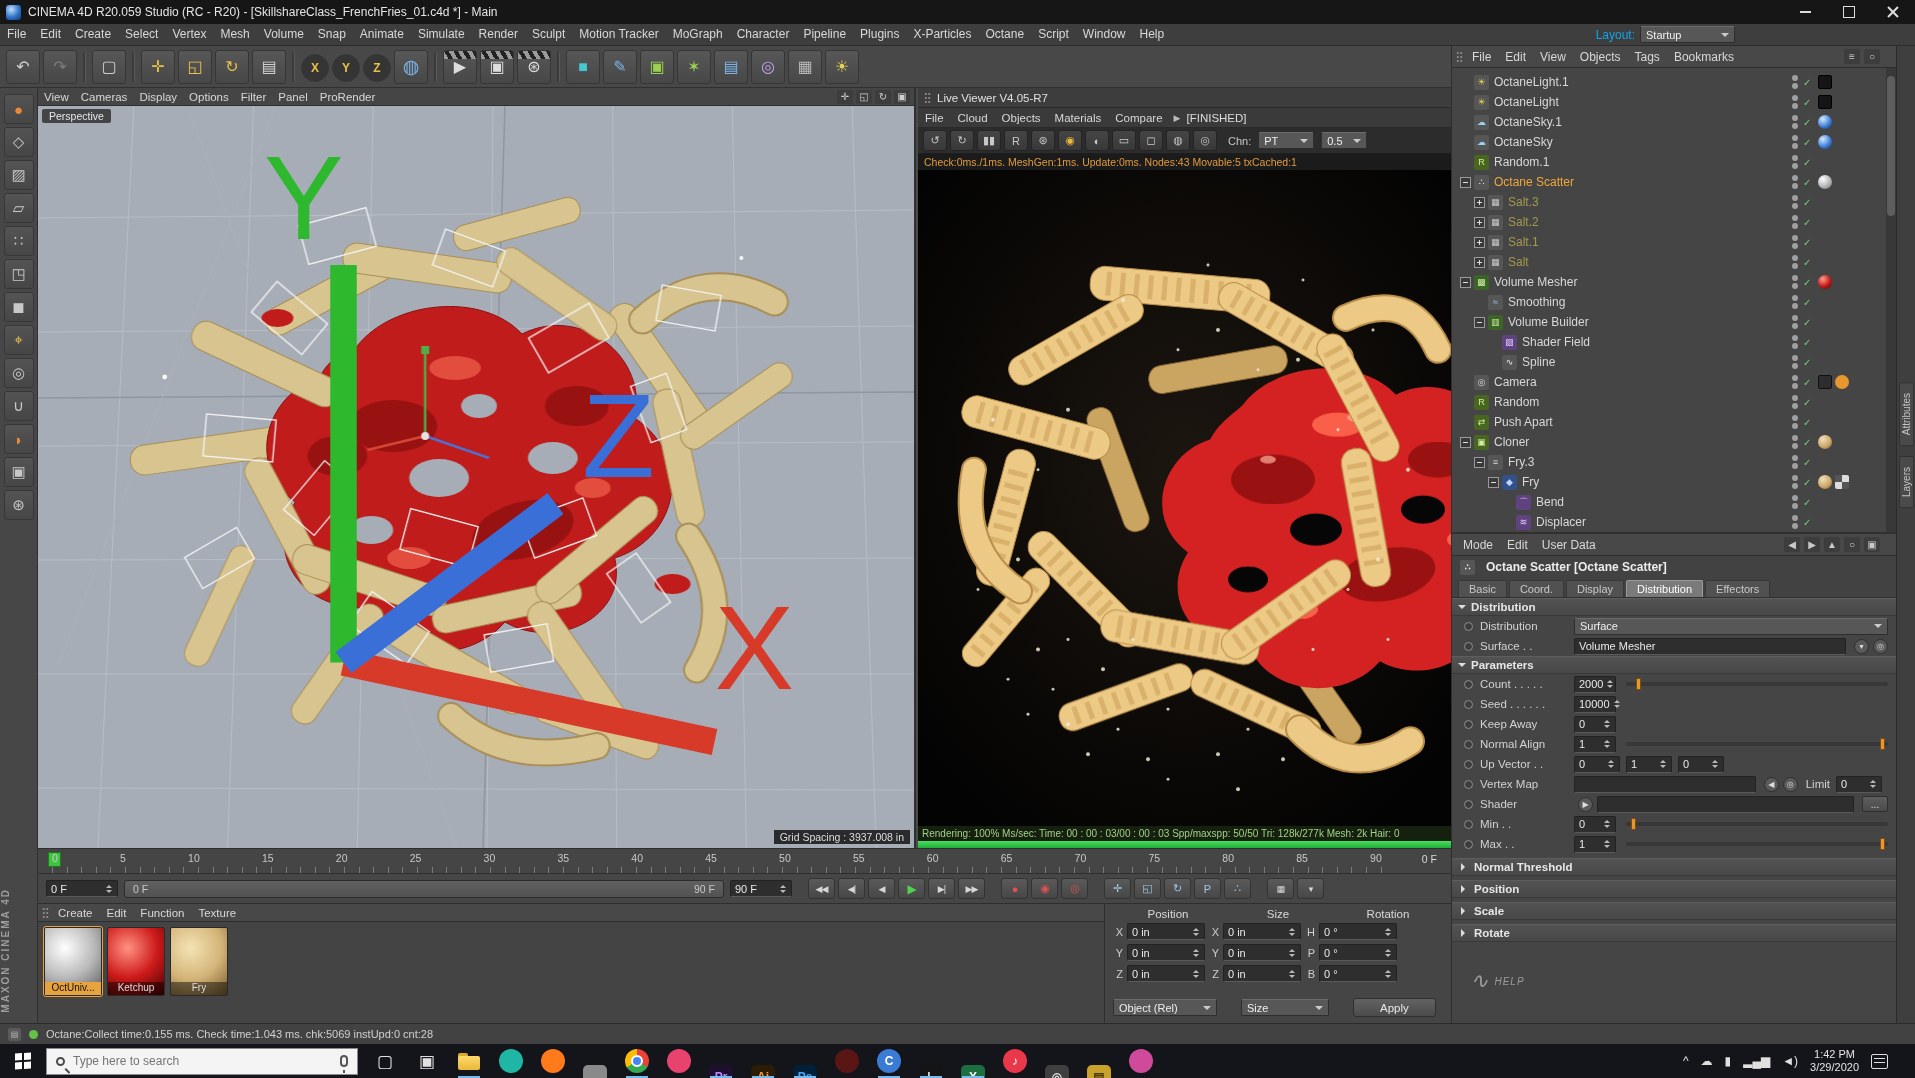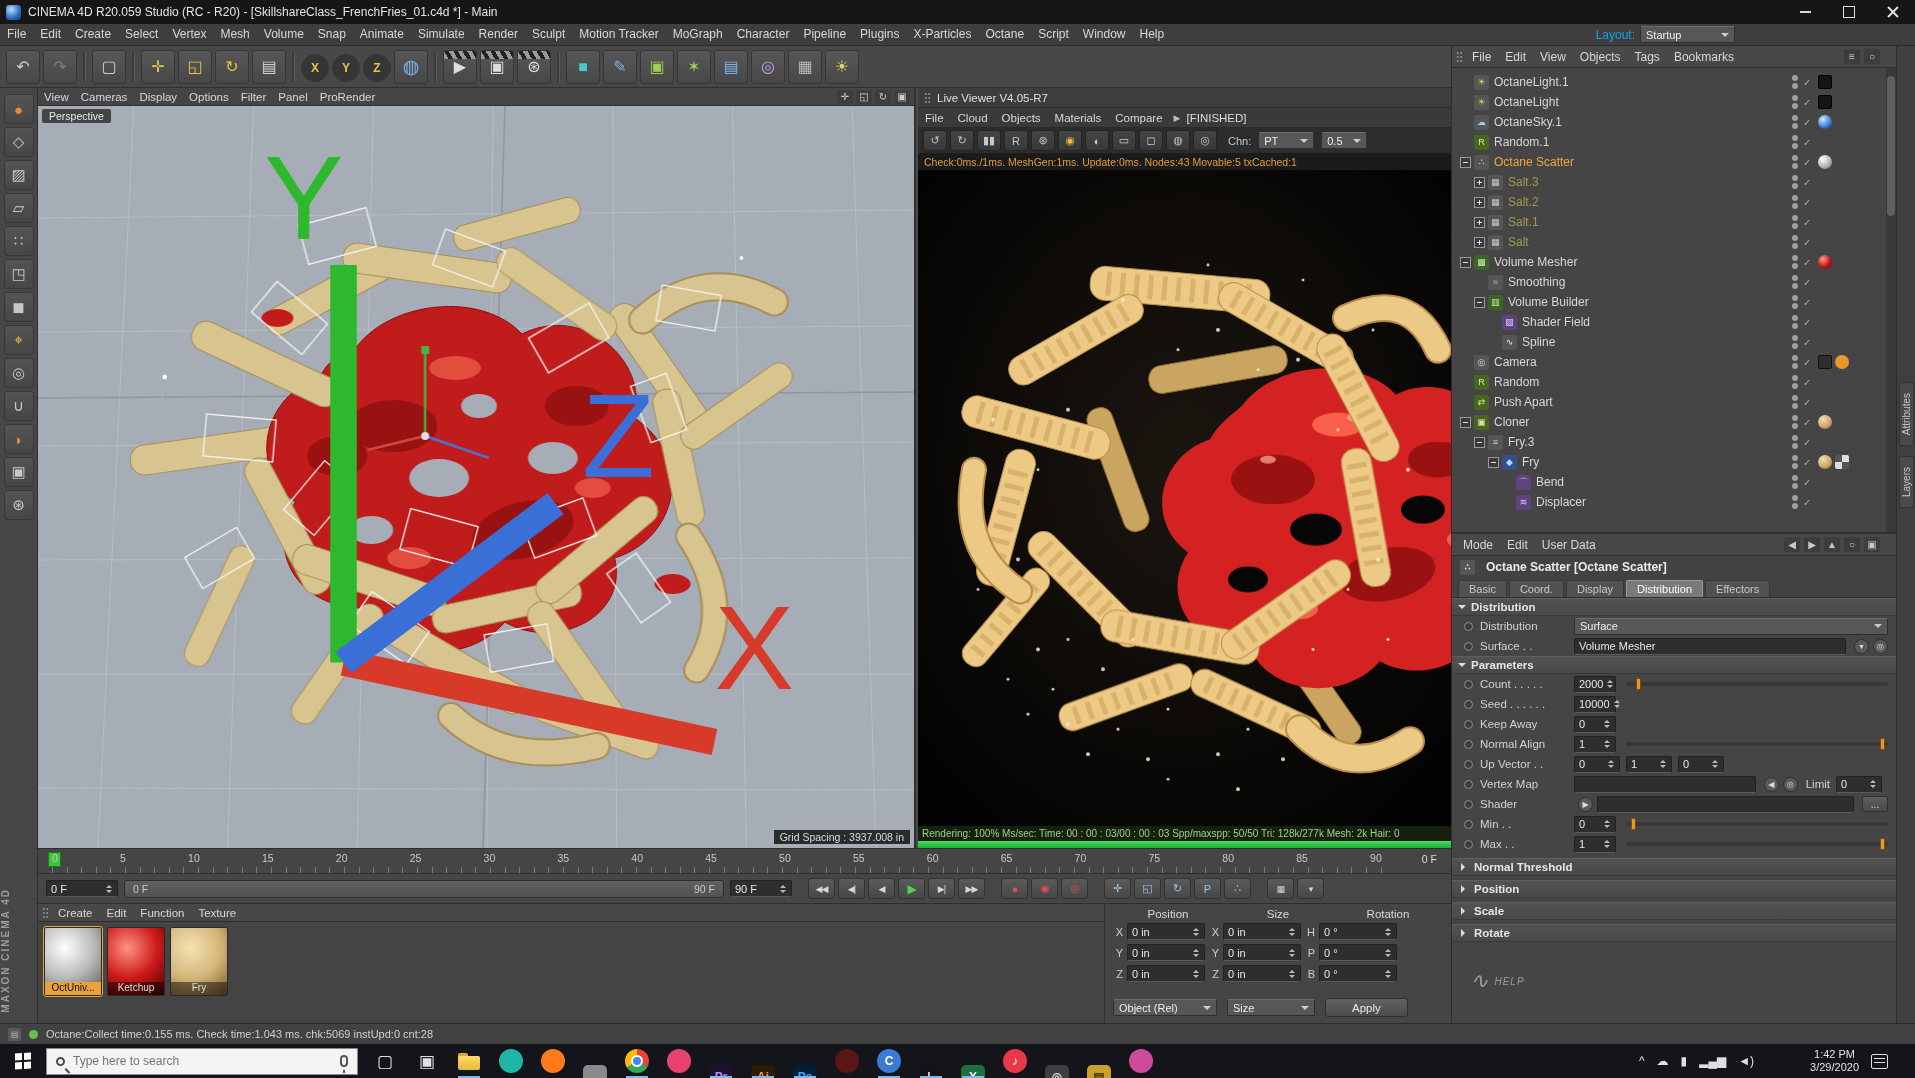--- a/index.html
+++ b/index.html
@@ -132,21 +132,21 @@
   .mat.selected .lab { color:#111; background:#e8a33d; }
   .m-white { background:radial-gradient(circle at 35% 30%, #fff, #b9b9b9 50%, #5e5e5e 95%); }
   .m-red { background:radial-gradient(circle at 35% 30%, #ff9282, #cd1a1a 50%, #520404 95%); }
   .m-tan { background:radial-gradient(circle at 35% 30%, #f4e3b5, #d3b478 52%, #7e6132 95%); }
   .coords { position:absolute; left:1067px; top:0; width:346px; height:119px; background:#454545; padding:4px 8px 0 8px; }
   .co-heads { display:flex; color:#d8d8d8; font-size:11.5px; margin-bottom:3px; }
   .co-heads span { flex:1; text-align:center; }
   .co-row { display:flex; align-items:center; gap:4px; margin-bottom:4px; }
   .co-l { width:10px; text-align:right; color:#cfcfcf; font-size:11px; }
   .co-f { width:78px; justify-content:space-between; }
-  .co-bottom { display:flex; gap:10px; margin-top:16px; align-items:center; }
+  .co-bottom { display:flex; gap:24px; margin-top:16px; align-items:center; }
   .dd-obj { width:104px; } .dd-size { width:88px; }
   .btn { height:19px; background:linear-gradient(#626262,#4b4b4b); border:1px solid #2f2f2f; border-radius:3px;
     color:#e8e8e8; font-size:11.5px; padding:0 26px; display:flex; align-items:center; }
   
   .right-panel { position:absolute; left:1451px; top:46px; width:445px; height:977px; background:#454545; border-left:1px solid #2e2e2e; }
   .om-menubar { height:22px; background:#484848; border-bottom:1px solid #2e2e2e; display:flex; align-items:center; gap:2px; padding:0 4px; }
   .om-menubar .menu-item { line-height:22px; padding:0 7px; }
   .om-icons { margin-left:auto; display:flex; gap:4px; padding-right:12px; }
   .mini-ic { width:16px; height:15px; display:flex; align-items:center; justify-content:center; color:#c8c8c8; font-size:10px; background:#3d3d3d; border-radius:2px; }
   .om-tree { position:relative; height:466px; overflow:hidden; border-bottom:2px solid #303030; padding-top:4px; }
@@ -252,21 +252,21 @@
   .tb-ic.circle { border-radius:50%; }
   .tb-ic.square { border-radius:5px;margin-top:32px; }
   .tb-ic.plain { font-size:17px; font-weight:normal; }
   .tb-ic.folder { background:transparent; position:relative; }
   .tb-ic.folder::before { content:""; position:absolute; left:1px; top:4px; width:10px; height:5px; background:#dca92e; border-radius:2px 2px 0 0; }
   .tb-ic.folder::after { content:""; position:absolute; left:1px; top:7px; right:1px; bottom:3px; background:linear-gradient(#ffd96a,#e8b93a); border-radius:2px; }
   .tb-ic.chrome { border-radius:50%; background:conic-gradient(#ea4335 0 33%, #34a853 33% 66%, #fbbc05 66% 100%); position:relative; }
   .tb-ic.chrome::after { content:""; position:absolute; inset:6px; background:#4285f4; border:2px solid #fff; border-radius:50%; }
   .tray { margin-left:auto; display:flex; align-items:center; gap:12px; padding-right:10px; color:#e4e4e4; font-size:11px; }
   .tray-ic { font-size:12px; color:#e0e0e0; }
-  .clock { display:flex; flex-direction:column; align-items:center; line-height:1.2; font-size:11px;margin-left:44px; }
+  .clock { display:flex; flex-direction:column; align-items:center; line-height:1.2; font-size:11px; }
   .ac { width:17px; height:15px; border:1.5px solid #e0e0e0; border-radius:2px; position:relative; }
   .ac::after { content:""; position:absolute; left:2px; right:2px; top:3px; height:1.5px; background:#e0e0e0; box-shadow:0 4px 0 #e0e0e0; }
   .sliver { width:5px; height:100%; border-left:1px solid #3a3a3a; }
 </style>
 </head>
 <body>
 
 <div id="app">
 
   <div class="titlebar">
@@ -1182,20 +1182,34 @@
               <span class="viscol">
                 <i></i>
                 <i></i>
               </span>
               <span class="chk"></span>
               <span class="chip c-blue"></span>
 
             </span>
           </div>
 
+          <div class="om-row" style="--ind: 0;">
+            <span class="exp"></span>
+            <span class="oico i-sky"></span>
+            <span class="om-label">OctaneSky</span>
+            <span class="om-right">
+              <span class="viscol">
+                <i></i>
+                <i></i>
+              </span>
+              <span class="chk"></span>
+              <span class="chip c-blue"></span>
+
+            </span>
+          </div>
 
           <div class="om-row" style="--ind: 0;">
             <span class="exp"></span>
             <span class="oico i-random"></span>
             <span class="om-label">Random.1</span>
             <span class="om-right">
               <span class="viscol">
                 <i></i>
                 <i></i>
               </span>

